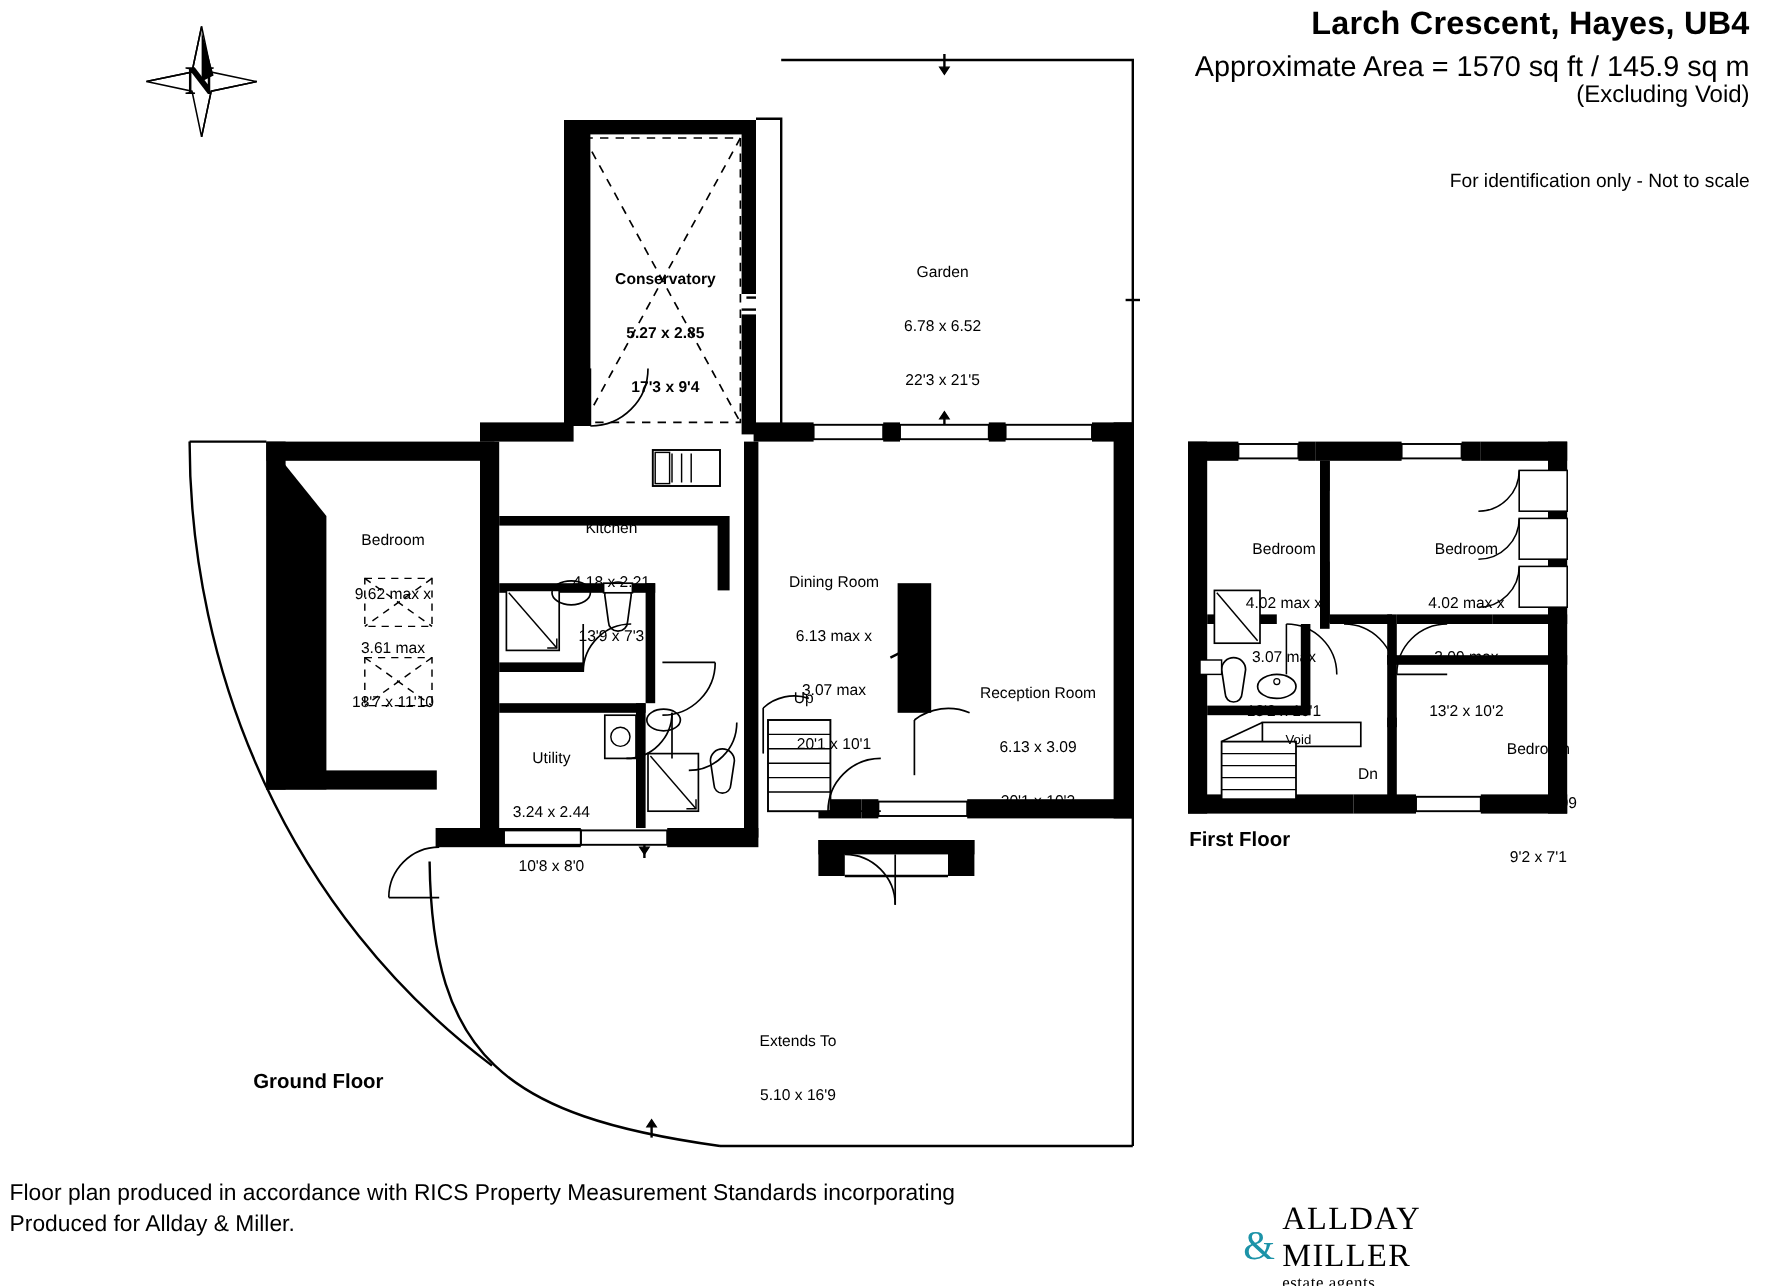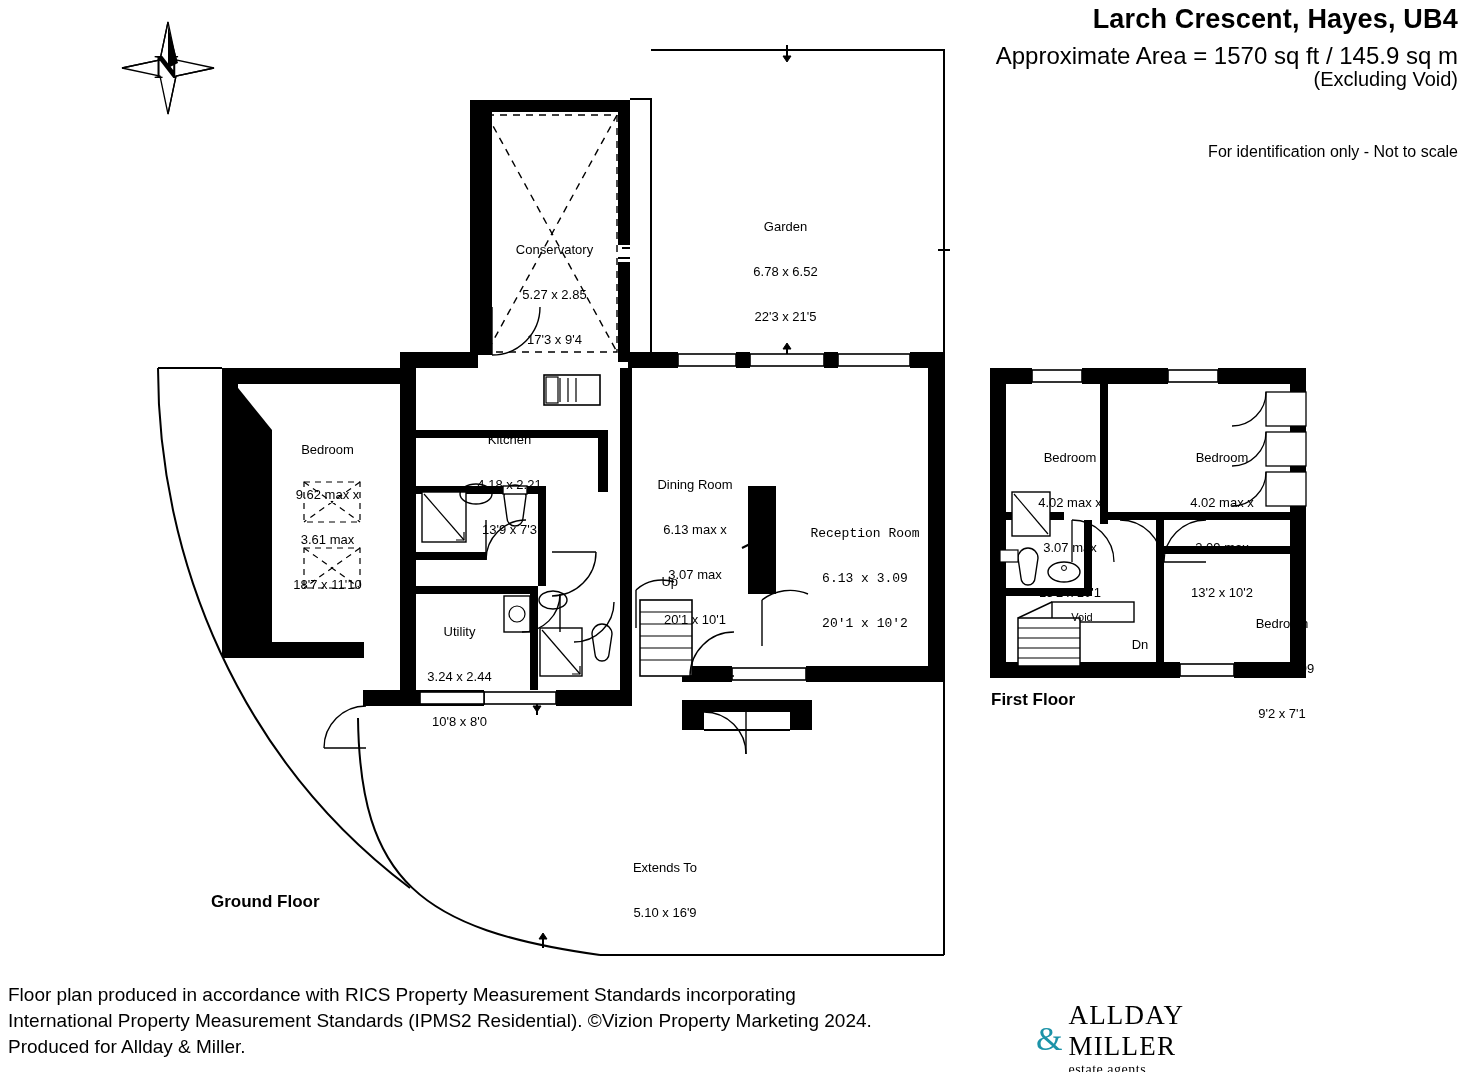--- a/index.html
+++ b/index.html
@@ -205,21 +205,21 @@
           <path d="M304 482 L360 522 M360 482 L304 522"></path>
           <rect x="304" y="548" width="56" height="40"></rect>
           <path d="M304 548 L360 588 M360 548 L304 588"></path>
         </g>
 
         <rect x="420" y="692" width="64" height="12" fill="#fff" stroke="#000" stroke-width="1.6"></rect>
       </g>
     </svg>
   </div>
 
-  <div class="abs lbl" style="left:482px;top:212px;width:145px;">
+  <div class="abs lbl" style="left:482px;top:195px;width:145px;font-weight:bold;">
     <div>Conservatory</div>
     <div>5.27 x 2.85</div>
     <div>17'3 x 9'4</div>
   </div>
 
   <div class="abs lbl" style="left:713px;top:189px;width:145px;">
     <div>Garden</div>
     <div>6.78 x 6.52</div>
     <div>22'3 x 21'5</div>
   </div>
@@ -237,21 +237,21 @@
     <div>18'7 x 11'10</div>
   </div>
 
   <div class="abs lbl" style="left:620px;top:447px;width:150px;">
     <div>Dining Room</div>
     <div>6.13 max x</div>
     <div>3.07 max</div>
     <div>20'1 x 10'1</div>
   </div>
 
-  <div class="abs lbl" style="left:785px;top:496px;width:160px;font-family:Liberation Mono, monospace;">
+  <div class="abs lbl" style="left:785px;top:540px;width:160px;">
     <div>Reception Room</div>
     <div>6.13 x 3.09</div>
     <div>20'1 x 10'2</div>
   </div>
 
   <div class="abs lbl" style="left:387px;top:594px;width:145px;">
     <div>Utility</div>
     <div>3.24 x 2.44</div>
     <div>10'8 x 8'0</div>
   </div>
@@ -355,21 +355,20 @@
     <div>9'2 x 7'1</div>
   </div>
 
   <div class="abs lbl" style="left:1062px;top:610px;width:40px;font-size:11px;">Void</div>
   <div class="abs lbl" style="left:1122px;top:637px;width:36px;">Dn</div>
 
   <div class="abs floorlbl" style="left:991px;top:690px;">First Floor</div>
 
   <div class="abs footer">
     <div>Floor plan produced in accordance with RICS Property Measurement Standards incorporating</div>
-    <div>International Property Measurement Standards (IPMS2 Residential). ©Vizion Property Marketing 2024.</div>
     <div>Produced for Allday &amp; Miller.</div>
   </div>
 
   <div class="abs logo" style="right:246px;top:1000px;width:190px;">
     <div style="display:flex;align-items:center;">
       <div class="logo-amp">&amp;</div>
       <div style="margin-left:6px;">
         <div class="logo-all">ALLDAY</div>
         <div class="logo-mil">MILLER</div>
         <div class="logo-sub">estate agents</div>

